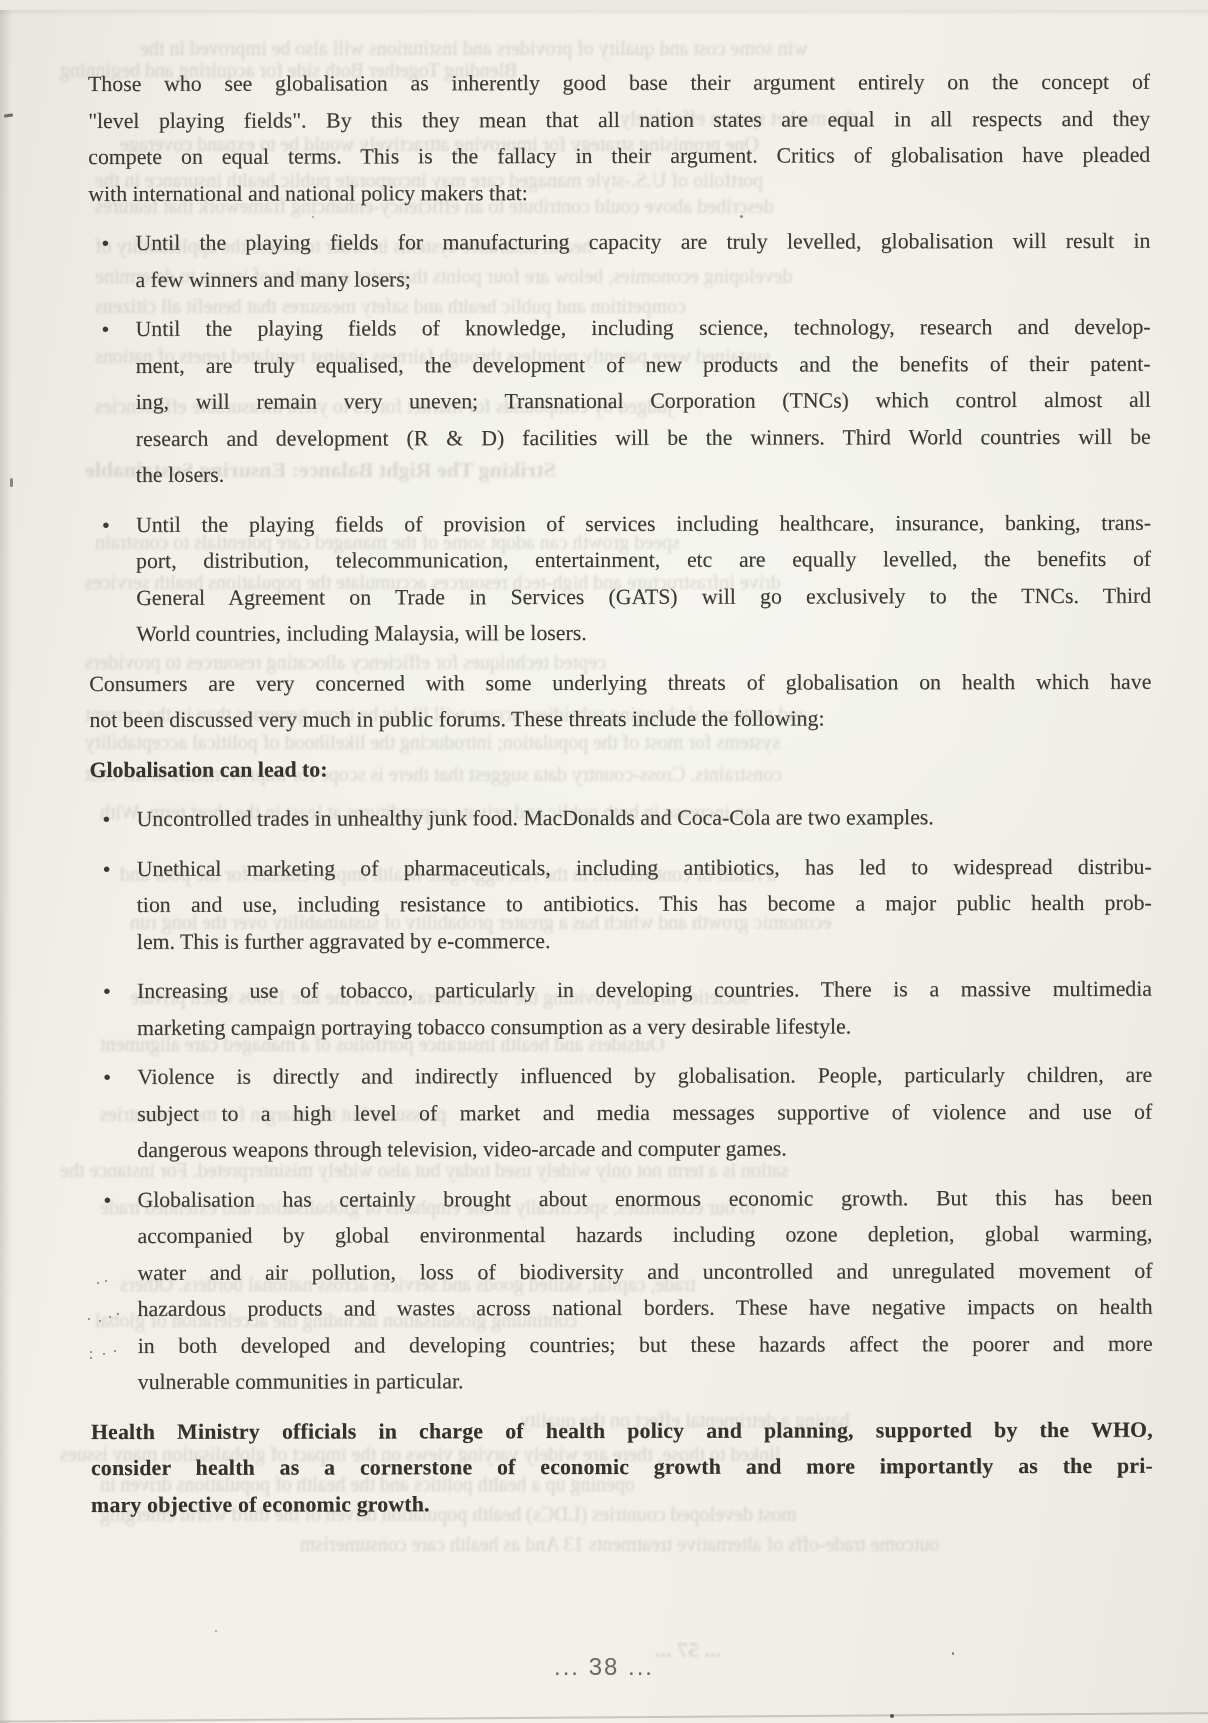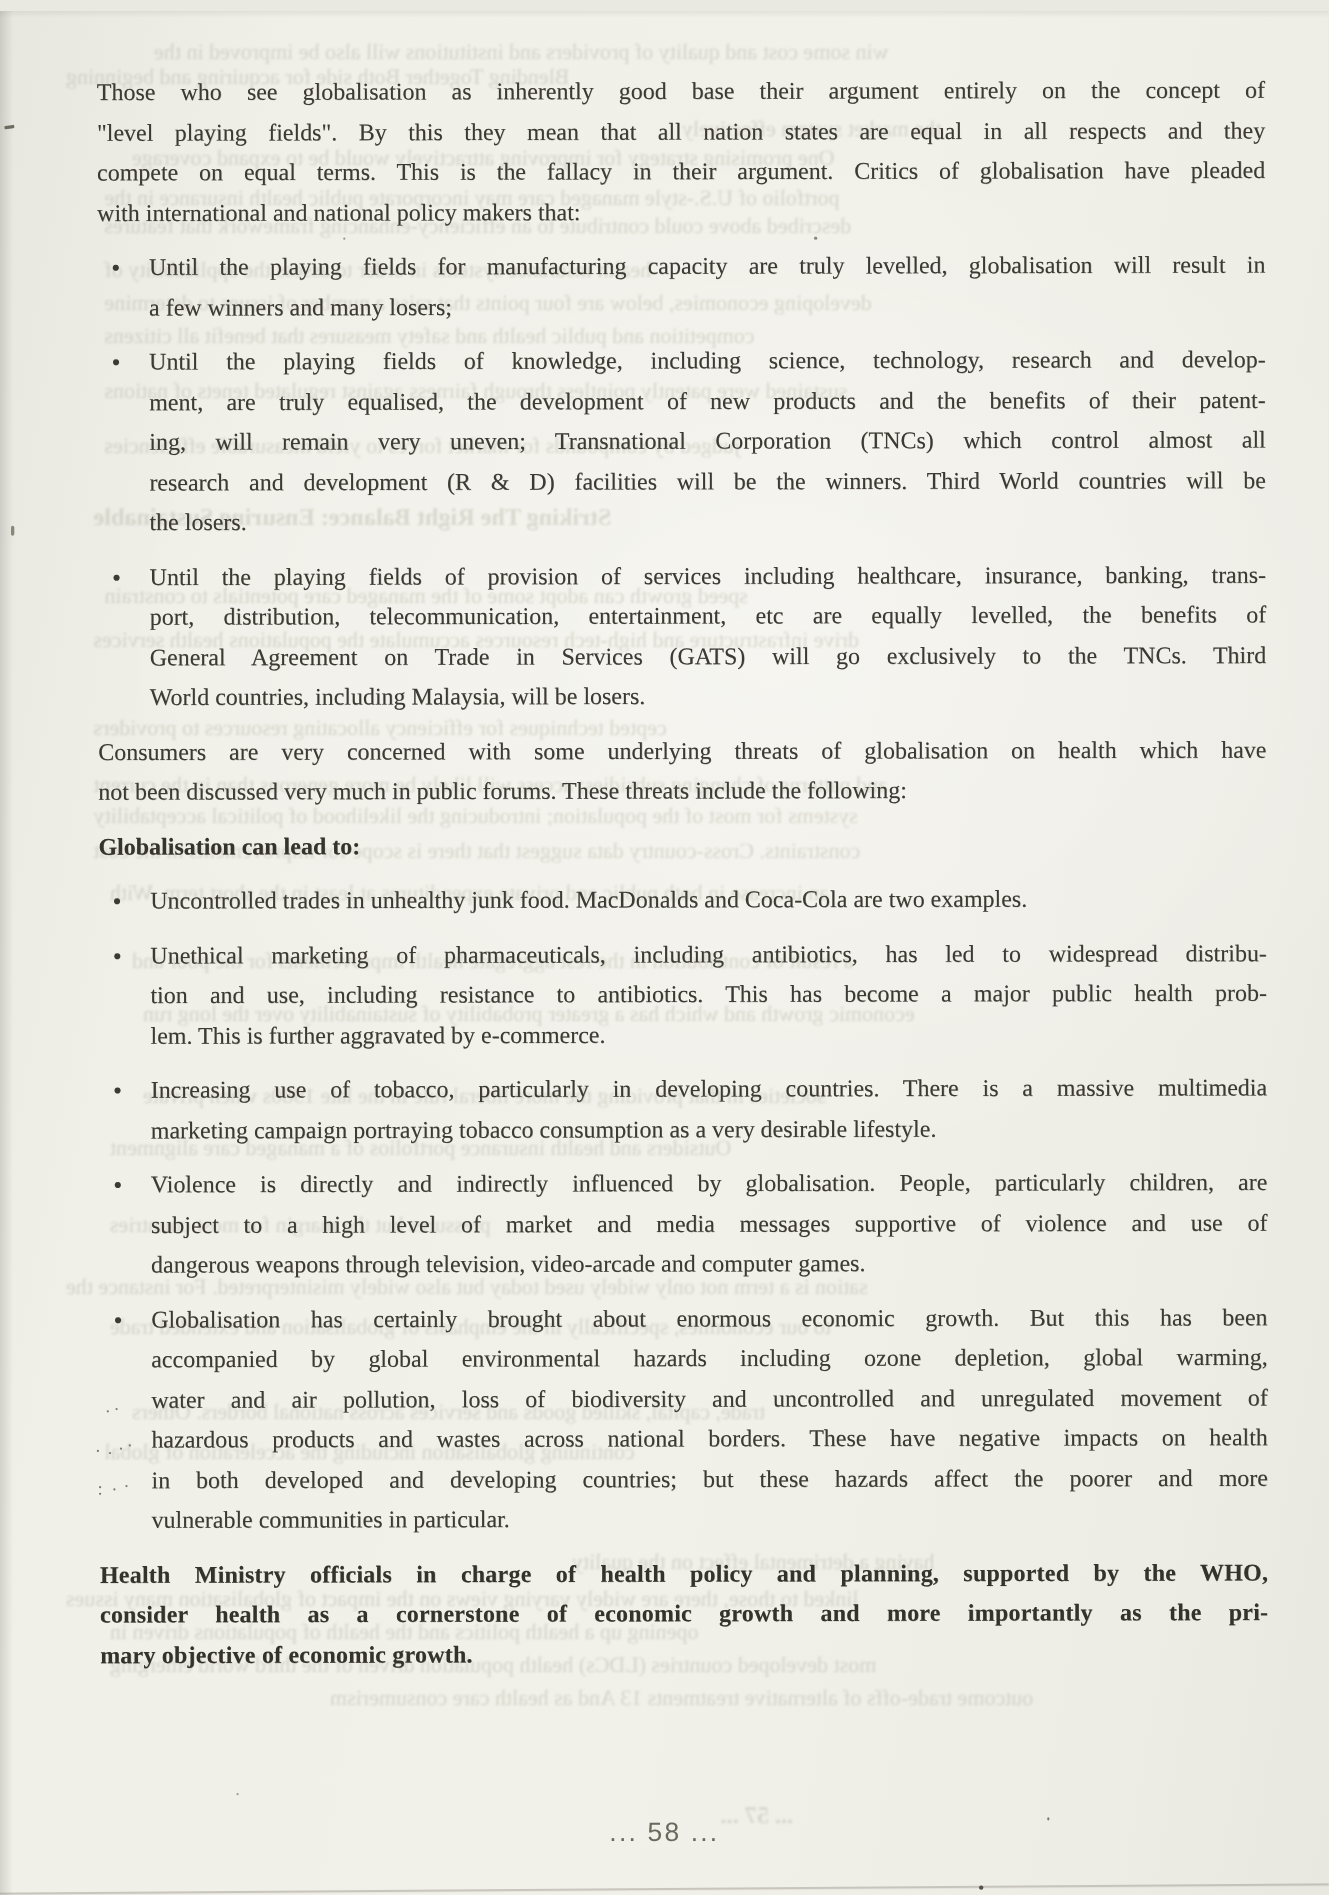--- a/index.html
+++ b/index.html
@@ -155,21 +155,21 @@
         <div class="line">in both developed and developing countries; but these hazards affect the poorer and more</div>
         <div class="line last">vulnerable communities in particular.</div>
       </div>
       <div class="block paragraph-bold">
         <div class="line">Health Ministry officials in charge of health policy and planning, supported by the WHO,</div>
         <div class="line">consider health as a cornerstone of economic growth and more importantly as the pri-</div>
         <div class="line last">mary objective of economic growth.</div>
       </div>
     </div>
 
-  <div id="footer">... 58 ...</div>
+  <div id="footer">... 38 ...</div>
 
   <div class="scan-line"></div>
 
   <div class="speck" style="left:4px;top:104px;width:9px;height:3px;border-radius:1px;transform:rotate(-8deg);"></div>
   <div class="speck" style="left:10px;top:468px;width:3px;height:9px;border-radius:2px;background:#8a8779;"></div>
   <div class="speck" style="left:312px;top:206px;width:2px;height:2px;background:#9a978a;"></div>
   <div class="speck" style="left:740px;top:205px;width:3px;height:3px;background:#8b887b;"></div>
   <div class="speck" style="left:215px;top:1620px;width:2px;height:2px;background:#9a978a;"></div>
   <div class="speck" style="left:890px;top:1704px;width:4px;height:4px;background:#55524a;"></div>
   <div class="speck" style="left:952px;top:1642px;width:2px;height:3px;background:#7a776c;"></div>

